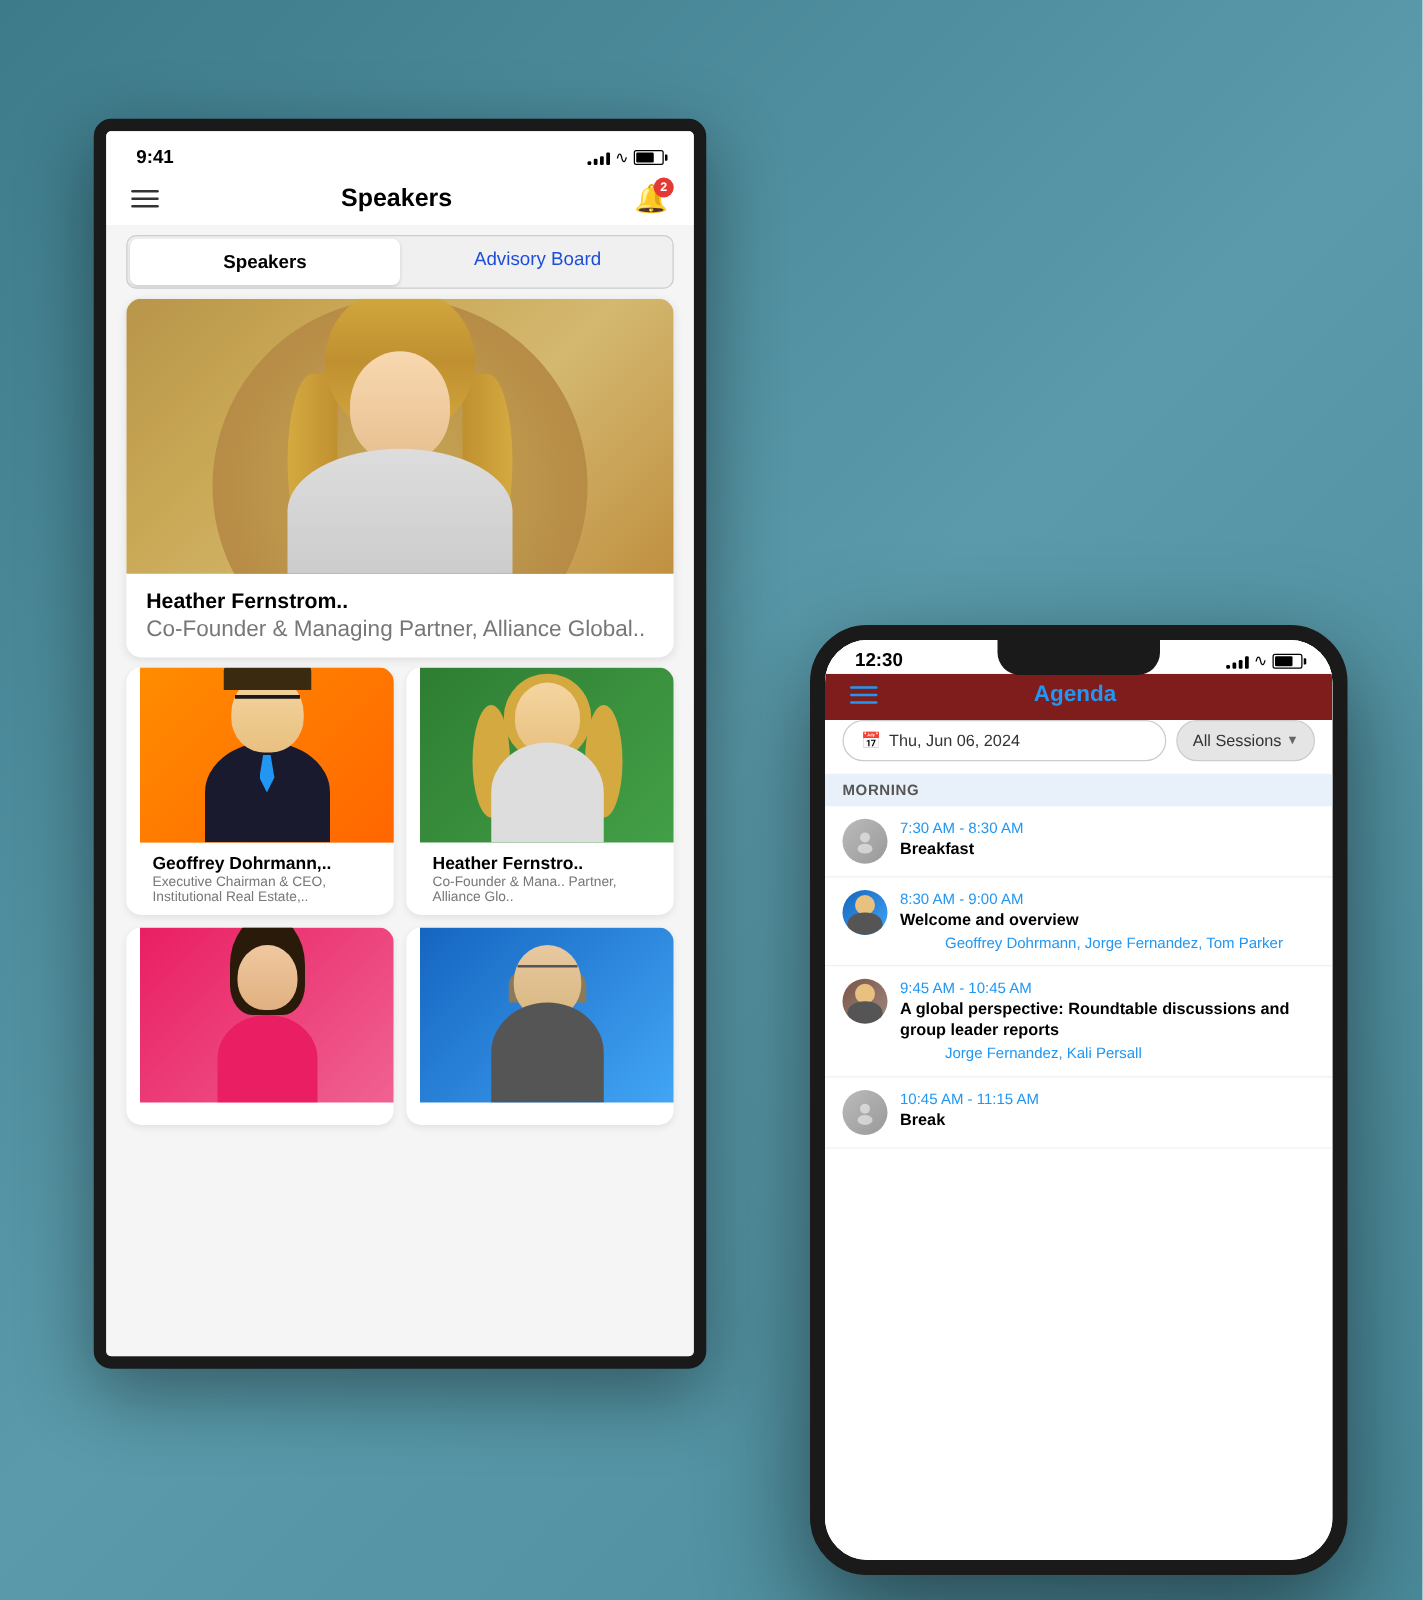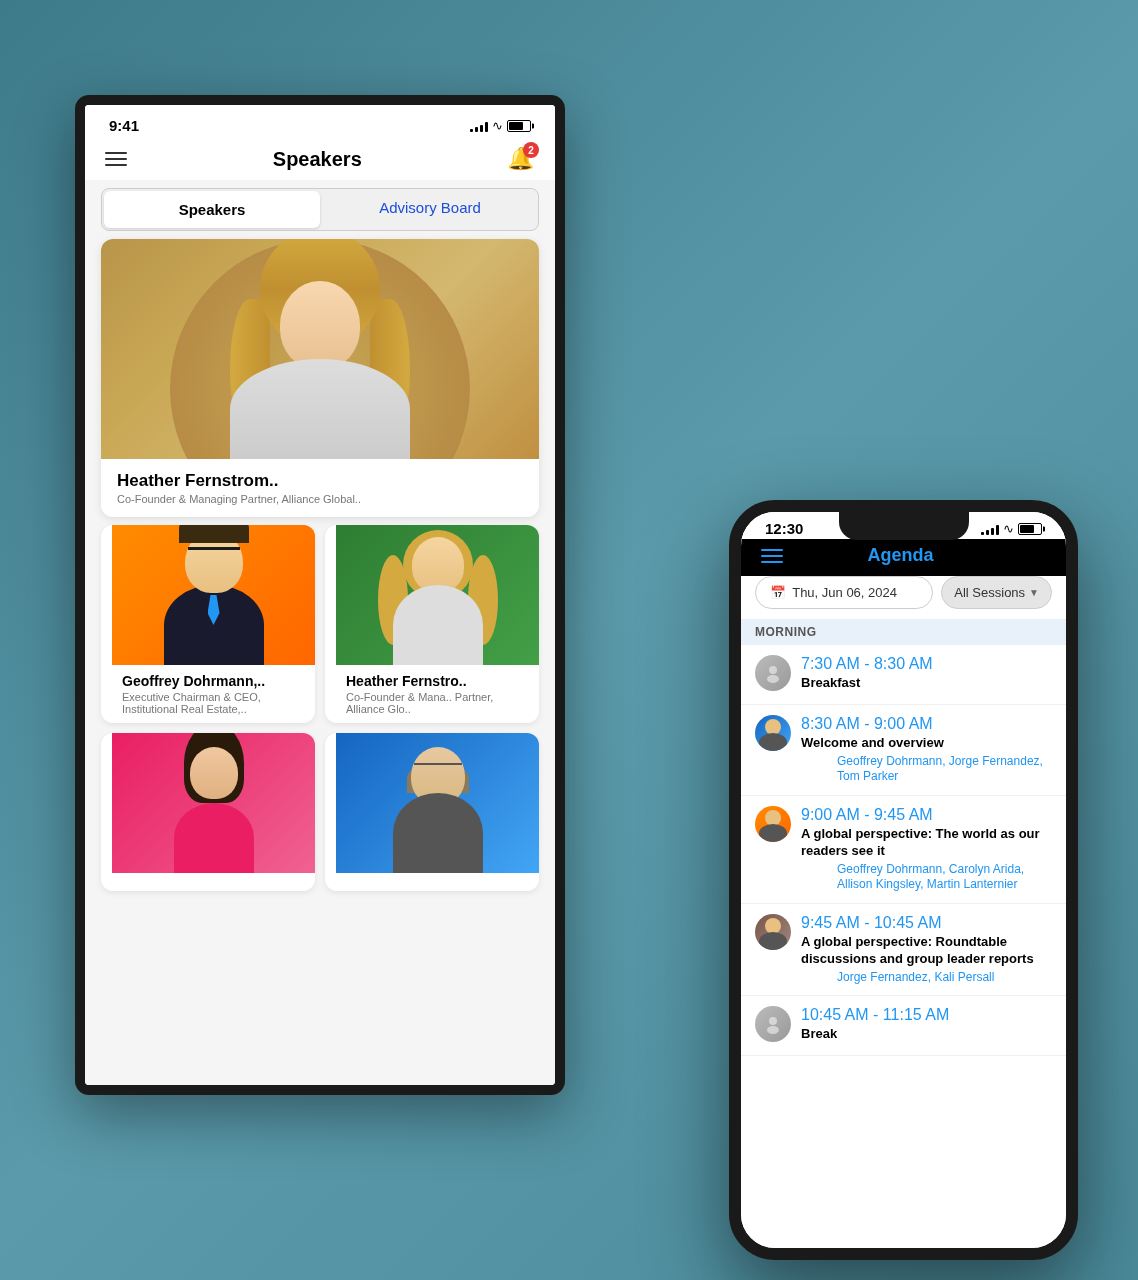--- a/index.html
+++ b/index.html
@@ -35,21 +35,21 @@
       height: 100%;
       background: #f5f5f5;
       overflow: hidden;
     }
 
     
     .phone-front {
       position: absolute;
       right: 60px;
       top: 500px;
-      width: 349px;
+      width: 430px;
       height: 760px;
       background: #fff;
       border-radius: 46px;
       box-shadow: 0 30px 80px rgba(0,0,0,0.5);
       overflow: hidden;
       border: 12px solid #1a1a1a;
     }
 
     .phone-front-inner {
       width: 100%;
@@ -204,21 +204,21 @@
     }
     .speaker-info {
       padding: 12px 16px;
     }
     .speaker-name {
       font-size: 17px;
       font-weight: 700;
       color: #000;
     }
     .speaker-title {
-      font-size: 11px;
+      font-size: 18px;
       color: #777;
       margin-top: 2px;
     }
 
     
     .speakers-grid {
       display: grid;
       grid-template-columns: 1fr 1fr;
       gap: 10px;
       margin: 8px 16px;
@@ -276,21 +276,21 @@
     .speaker-card-small .speaker-title {
       font-size: 11px;
     }
 
     
     .agenda-app-bar {
       display: flex;
       justify-content: space-between;
       align-items: center;
       padding: 6px 20px 10px;
-      background: #000000;
+      background: #7f1d1d;
     }
     .agenda-title {
       font-size: 18px;
       font-weight: 700;
       color: #2196F3;
     }
 
     .date-filter-row {
       display: flex;
       gap: 8px;
@@ -385,21 +385,21 @@
       background: #555;
       position: absolute;
       left: 50%;
       transform: translateX(-50%);
       bottom: 0;
     }
     .agenda-content {
       flex: 1;
     }
     .agenda-time {
-      font-size: 16px;
+      font-size: 12px;
       color: #2196F3;
       font-weight: 500;
       margin-bottom: 2px;
     }
     .agenda-event-title {
       font-size: 13px;
       font-weight: 600;
       color: #000;
       margin-bottom: 2px;
       line-height: 1.3;
@@ -873,33 +873,20 @@
             <div class="avatar-person-body"></div>
           </div>
         </div>
         <div class="agenda-content">
           <div class="agenda-time">8:30 AM - 9:00 AM</div>
           <div class="agenda-event-title">Welcome and overview</div>
           <div class="agenda-speakers">Geoffrey Dohrmann, Jorge Fernandez, Tom Parker</div>
         </div>
       </div>
 
-      <div class="agenda-item">
-        <div class="agenda-avatar av-orange">
-          <div class="avatar-person">
-            <div class="avatar-person-head"></div>
-            <div class="avatar-person-body"></div>
-          </div>
-        </div>
-        <div class="agenda-content">
-          <div class="agenda-time">9:00 AM - 9:45 AM</div>
-          <div class="agenda-event-title">A global perspective: The world as our readers see it</div>
-          <div class="agenda-speakers">Geoffrey Dohrmann, Carolyn Arida, Allison Kingsley, Martin Lanternier</div>
-        </div>
-      </div>
 
       <div class="agenda-item">
         <div class="agenda-avatar av-brown">
           <div class="avatar-person">
             <div class="avatar-person-head"></div>
             <div class="avatar-person-body"></div>
           </div>
         </div>
         <div class="agenda-content">
           <div class="agenda-time">9:45 AM - 10:45 AM</div>

